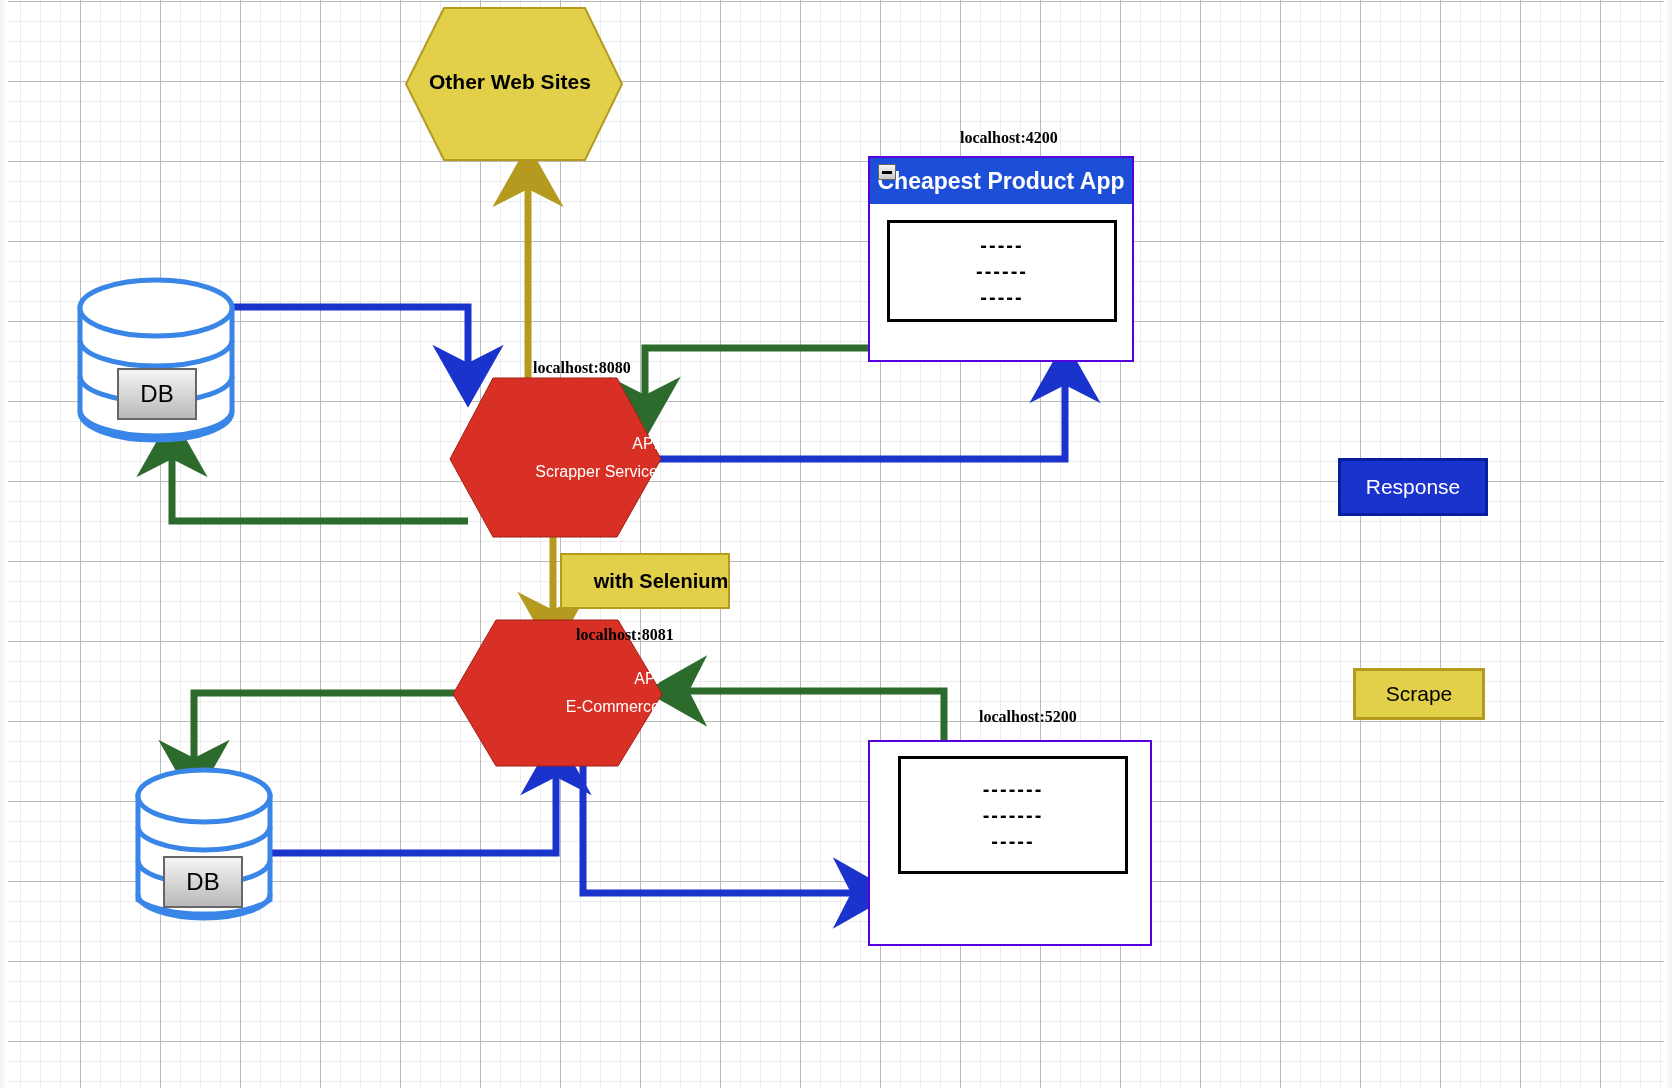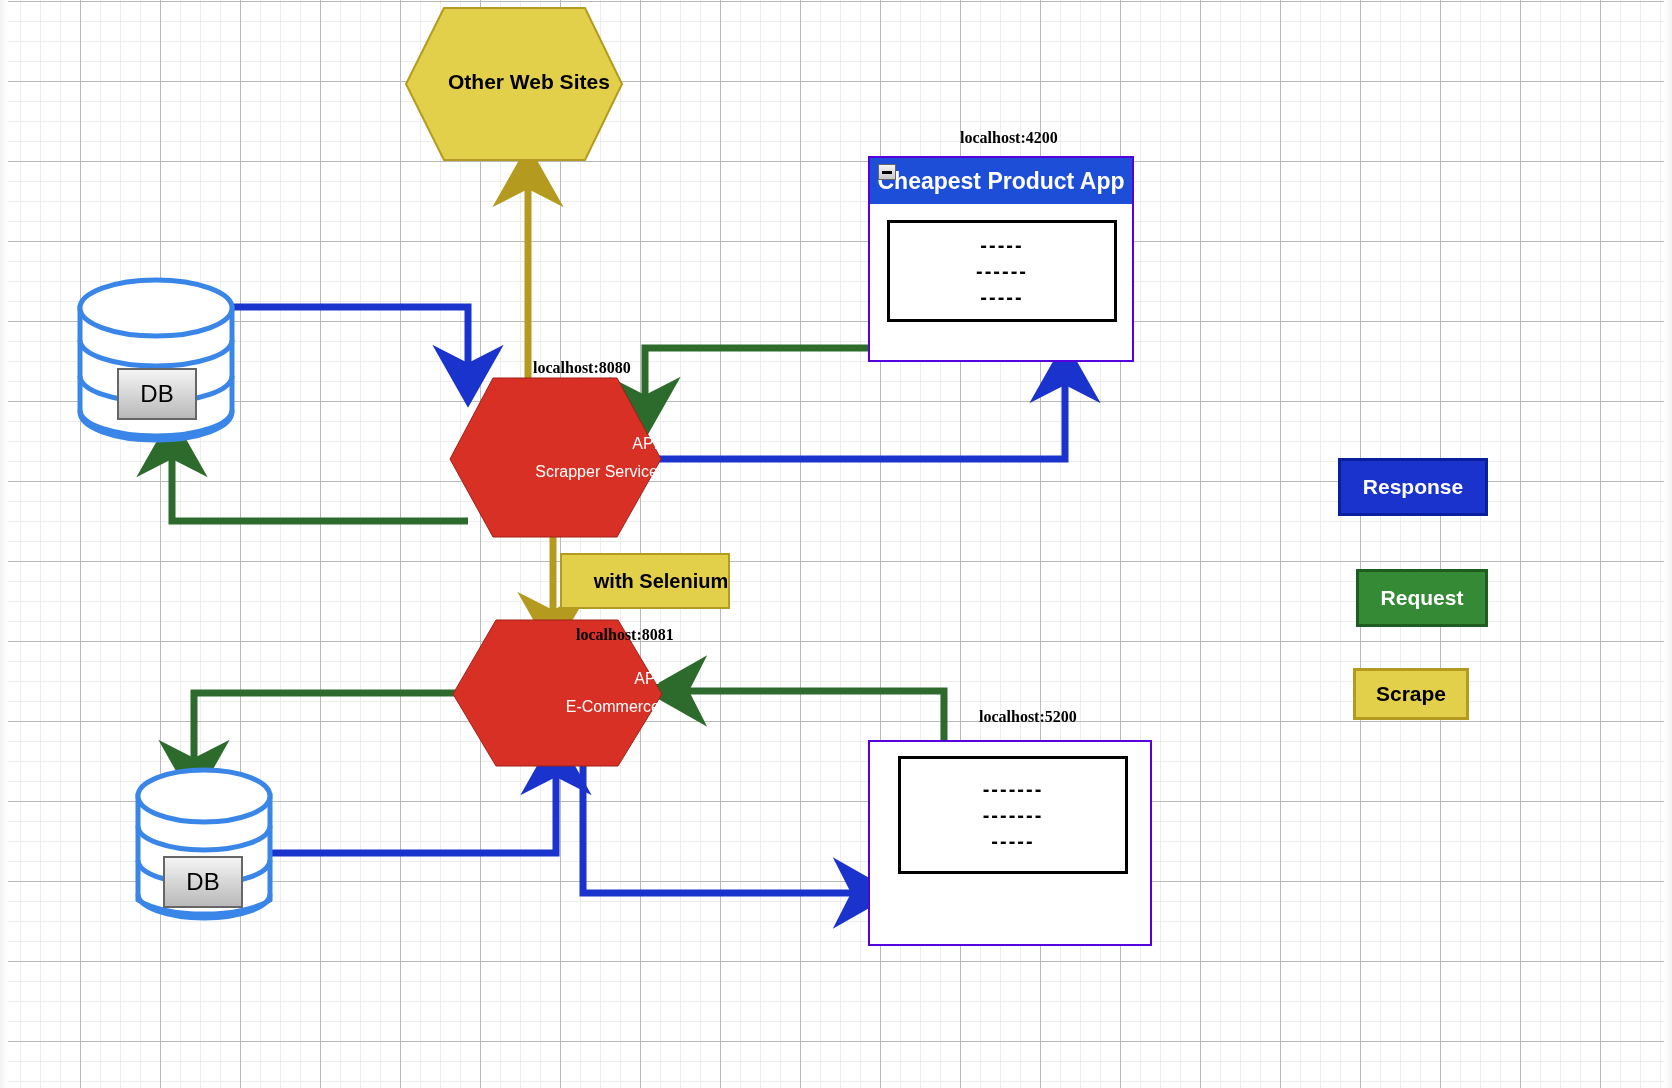--- a/index.html
+++ b/index.html
@@ -138,21 +138,21 @@
   }
 
   
   .legend-chip {
     position: absolute;
     box-sizing: border-box;
     display: flex;
     align-items: center;
     justify-content: center;
     font-family: "Liberation Sans", sans-serif;
-    font-weight: bold;
+    font-weight: normal;
     font-size: 21px;
     white-space: nowrap;
   }
 
   
   .note-box {
     position: absolute;
     box-sizing: border-box;
     background: #e3d04a;
     border: 2px solid #b49a1f;
@@ -241,21 +241,21 @@
 
     <g>
       <path d="M 138,796 L 138,900 A 76,28 0 0 0 270,900 L 270,796 Z" fill="#ffffff" stroke="#3a86e8" stroke-width="5"></path>
       <ellipse cx="204" cy="796" rx="66" ry="26" fill="#ffffff" stroke="#3a86e8" stroke-width="5"></ellipse>
       <path d="M 138,826 A 66,24 0 0 0 270,826" fill="none" stroke="#3a86e8" stroke-width="5"></path>
       <path d="M 138,860 A 66,24 0 0 0 270,860" fill="none" stroke="#3a86e8" stroke-width="5"></path>
       <path d="M 138,894 A 66,24 0 0 0 270,894" fill="none" stroke="#3a86e8" stroke-width="5"></path>
     </g>
   </svg>
 
-  <div class="hex-title" style="left:448px; top:70px;">Other Web Sites</div>
+  <div class="hex-title" style="left:429px; top:70px;">Other Web Sites</div>
 
   <div class="node-label" style="left:453px; top:430px; width:205px;">
     <div>API</div>
     <div>Scrapper Service</div>
   </div>
 
   <div class="node-label" style="left:455px; top:665px; width:205px;">
     <div>API</div>
     <div>E-Commerce</div>
   </div>
@@ -295,17 +295,16 @@
       <div class="inner-panel" style="left:28px; top:14px; width:230px; height:118px;">
         <span class="dash-line">-------</span>
         <span class="dash-line">-------</span>
         <span class="dash-line">-----</span>
       </div>
     </div>
   </div>
 
   <div class="legend-chip" style="left:1338px; top:458px; width:150px; height:58px; background:#1a33cc; border:3px solid #0a1f9e; color:#ffffff;">Response</div>
 
-  <div class="legend-chip" style="left:1356px; top:569px; width:132px; height:58px; background:#358a35; border:3px solid #1f5c1f; color:#ffffff;">Request</div>
-
-  <div class="legend-chip" style="left:1353px; top:668px; width:116px; height:52px; background:#e3d04a; border:3px solid #b49a1f; color:#000000;">Scrape</div>
+
+  <div class="legend-chip" style="left:1353px; top:668px; width:132px; height:52px; background:#e3d04a; border:3px solid #b49a1f; color:#000000;">Scrape</div>
 
 </div>
 
 </body></html>

